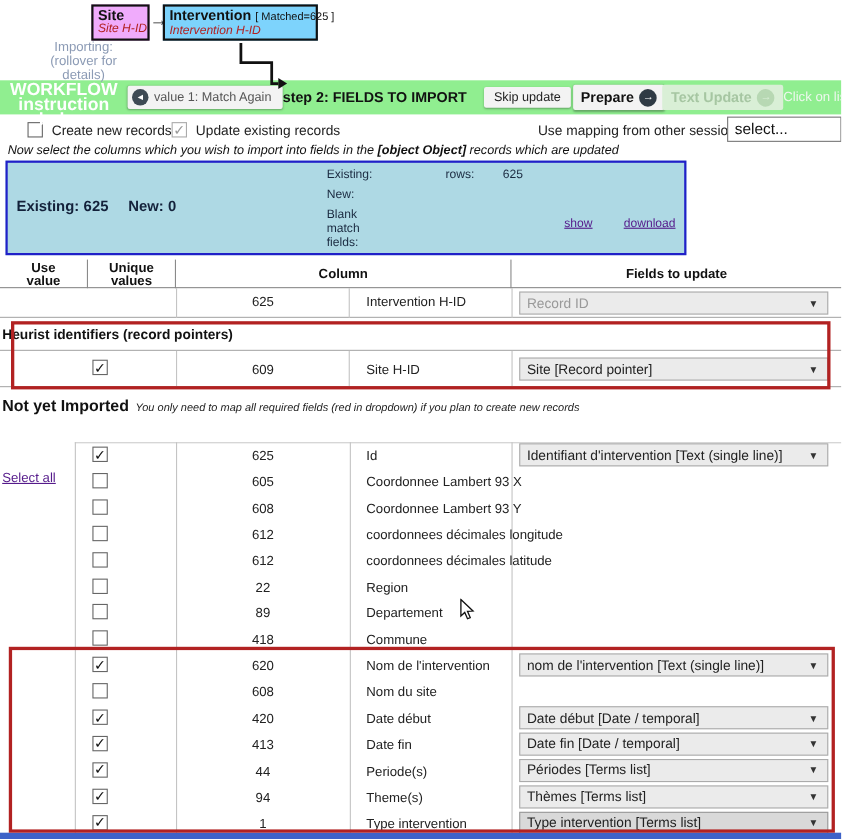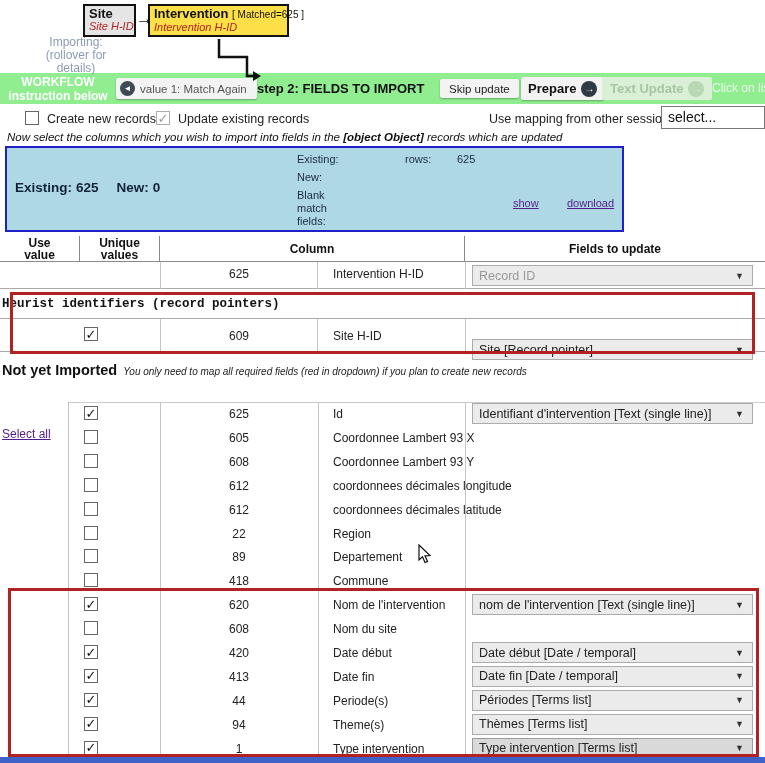--- a/index.html
+++ b/index.html
@@ -6,32 +6,32 @@
   html,body { background:#fff; }
   #page {
     position:relative; width:765px; height:763px; overflow:hidden;
     font-family:"Liberation Sans","DejaVu Sans",sans-serif; font-size:12px; color:#111;
     background:#fff;
   }
   .abs { position:absolute; }
 
   
   #importing-note { left:30px; top:36px; width:92px; text-align:center; color:#8C9BB5; font-size:12px; line-height:13px; z-index:2; }
-  #site-box { left:83px; top:4px; width:53px; height:33px; background:#e5e5e5; border:2px solid #111; padding:1px 0 0 4px; z-index:2; }
+  #site-box { left:83px; top:4px; width:53px; height:33px; background:#f0abfc; border:2px solid #111; padding:1px 0 0 4px; z-index:2; }
   #site-box .t1 { font-weight:bold; font-size:13px; line-height:13px; }
   .redital { color:#B22222; font-style:italic; font-size:11px; line-height:12px; }
   #flow-arrow { left:136px; top:9px; font-size:17px; font-weight:bold; color:#111; z-index:2; }
-  #intervention-box { left:148px; top:4px; width:141px; height:33px; background:#fde047; border:2px solid #111; padding:1px 0 0 4px; z-index:2; }
+  #intervention-box { left:148px; top:4px; width:141px; height:33px; background:#7dd3fc; border:2px solid #111; padding:1px 0 0 4px; z-index:2; }
   #intervention-box .t1 { font-weight:bold; font-size:13px; line-height:13px; white-space:nowrap; }
   #intervention-box .t1 small { font-weight:normal; font-size:10px; }
   #connector { left:0; top:0; z-index:2; pointer-events:none; }
 
   
   #workflow-bar { left:0; top:73px; width:765px; height:31px; background:#90EE90; z-index:1; }
-  #wf-label { left:2px; top:2px; width:112px; text-align:center; color:#fff; font-weight:bold; font-size:12px; line-height:14px; }
+  #wf-label { left:2px; top:2px; width:112px; text-align:center; color:#fff; font-weight:bold; font-size:16px; line-height:14px; }
   .gbtn { position:absolute; display:flex; align-items:center; gap:5px; background:#F3F3F3; border:0; border-radius:2px; box-shadow:0 1px 2px rgba(0,0,0,.3); cursor:pointer; font-family:inherit; }
   .circ { display:inline-flex; align-items:center; justify-content:center; width:15px; height:15px; border-radius:50%; background:#3E4A54; color:#fff; font-size:8px; line-height:1; }
   #btn-step1 { left:116px; top:5px; height:21px; padding:0 10px 0 4px; font-size:11.5px; color:#555; }
   #step2-label { left:257px; top:8px; font-weight:bold; font-size:13px; color:#111; }
   #btn-skip { left:440px; top:6px; height:19px; padding:0 9px; font-size:11.5px; color:#222; }
   #btn-prepare { left:521px; top:4px; height:23px; padding:0 7px; font-size:13px; font-weight:bold; color:#111; }
   #btn-prepare .circ { width:16px; height:16px; background:#2F3A44; font-size:10px; }
   #btn-start { left:602px; top:4px; height:23px; padding:0 8px; font-size:13px; font-weight:bold; background:#D9EFD6; box-shadow:none; color:#A6C6A2; }
   #btn-start .circ { width:16px; height:16px; background:#B7D8B3; color:#D9EFD6; font-size:10px; }
   #click-note { left:712px; top:8px; font-size:12px; color:#EDF7ED; white-space:nowrap; }
@@ -60,21 +60,21 @@
   
   .vline { position:absolute; width:1px; background:#C4C4C4; }
   .cnt { position:absolute; left:160px; width:158px; text-align:center; font-size:12px; color:#222; }
   .colname { position:absolute; left:333px; font-size:12px; color:#222; white-space:nowrap; }
   .dd { position:absolute; left:472px; width:281px; height:21px; background:#EBEBEB; border:1px solid #ABABAB; display:flex; align-items:center; justify-content:space-between; padding:0 8px 0 6px; font-size:12.5px; color:#222; cursor:pointer; white-space:nowrap; }
   .dd .arr { font-size:9px; color:#333; }
   .dd.disabled { color:#999; }
   .dd.dark { background:#D9D9D9; border-color:#9A9A9A; }
 
   #matched-row { left:0; top:262px; width:765px; height:27px; border-bottom:1px solid #AAA; }
-  #heurist-title { left:2px; top:297px; font-weight:bold; font-size:12.5px; color:#111;font-family:Liberation Mono, monospace; }
+  #heurist-title { left:2px; top:297px; font-weight:bold; font-size:12.5px; color:#111; }
   #pointer-row { left:0; top:318px; width:765px; height:34px; border-top:1px solid #AAA; border-bottom:1px solid #AAA; }
 
   .redbox { position:absolute; border:3px solid #B22222; z-index:6; pointer-events:none; }
   #redbox1 { left:10px; top:292px; width:745px; height:62px; }
   #redbox2 { left:8px; top:588px; width:751px; height:169px; }
 
   #notyet-title { left:2px; top:362px; font-weight:bold; font-size:14.5px; color:#111; }
   #notyet-note { font-weight:normal; font-style:italic; font-size:10px; color:#222; margin-left:6px; }
   #select-all { left:2px; top:383px; font-size:12px; }
 
@@ -190,21 +190,21 @@
   </div>
 
   <div class="abs" id="heurist-title">Heurist identifiers (record pointers)</div>
   <div class="abs" id="pointer-row">
     <div class="vline" style="left:160px; top:0; height:33px;"></div>
     <div class="vline" style="left:317px; top:0; height:33px;"></div>
     <div class="vline" style="left:465px; top:0; height:33px;"></div>
     <div class="cb" style="left:84px; top:8px;">✓</div>
     <div class="cnt" style="top:10px;">609</div>
     <div class="colname" style="top:10px;">Site H-ID</div>
-    <div class="dd" style="top:20px;">
+    <div class="dd" style="top:6px;">
       <span>Site [Record pointer]</span>
         <span class="arr">▼</span>
     </div>
   </div>
   <div class="redbox" id="redbox1"></div>
 
   <div class="abs" id="notyet-title">
     <span>Not yet Imported</span><span id="notyet-note">You only need to map all required fields (red in dropdown) if you plan to create new records</span>
   </div>
   <div class="abs publink" id="select-all">Select all</div>

